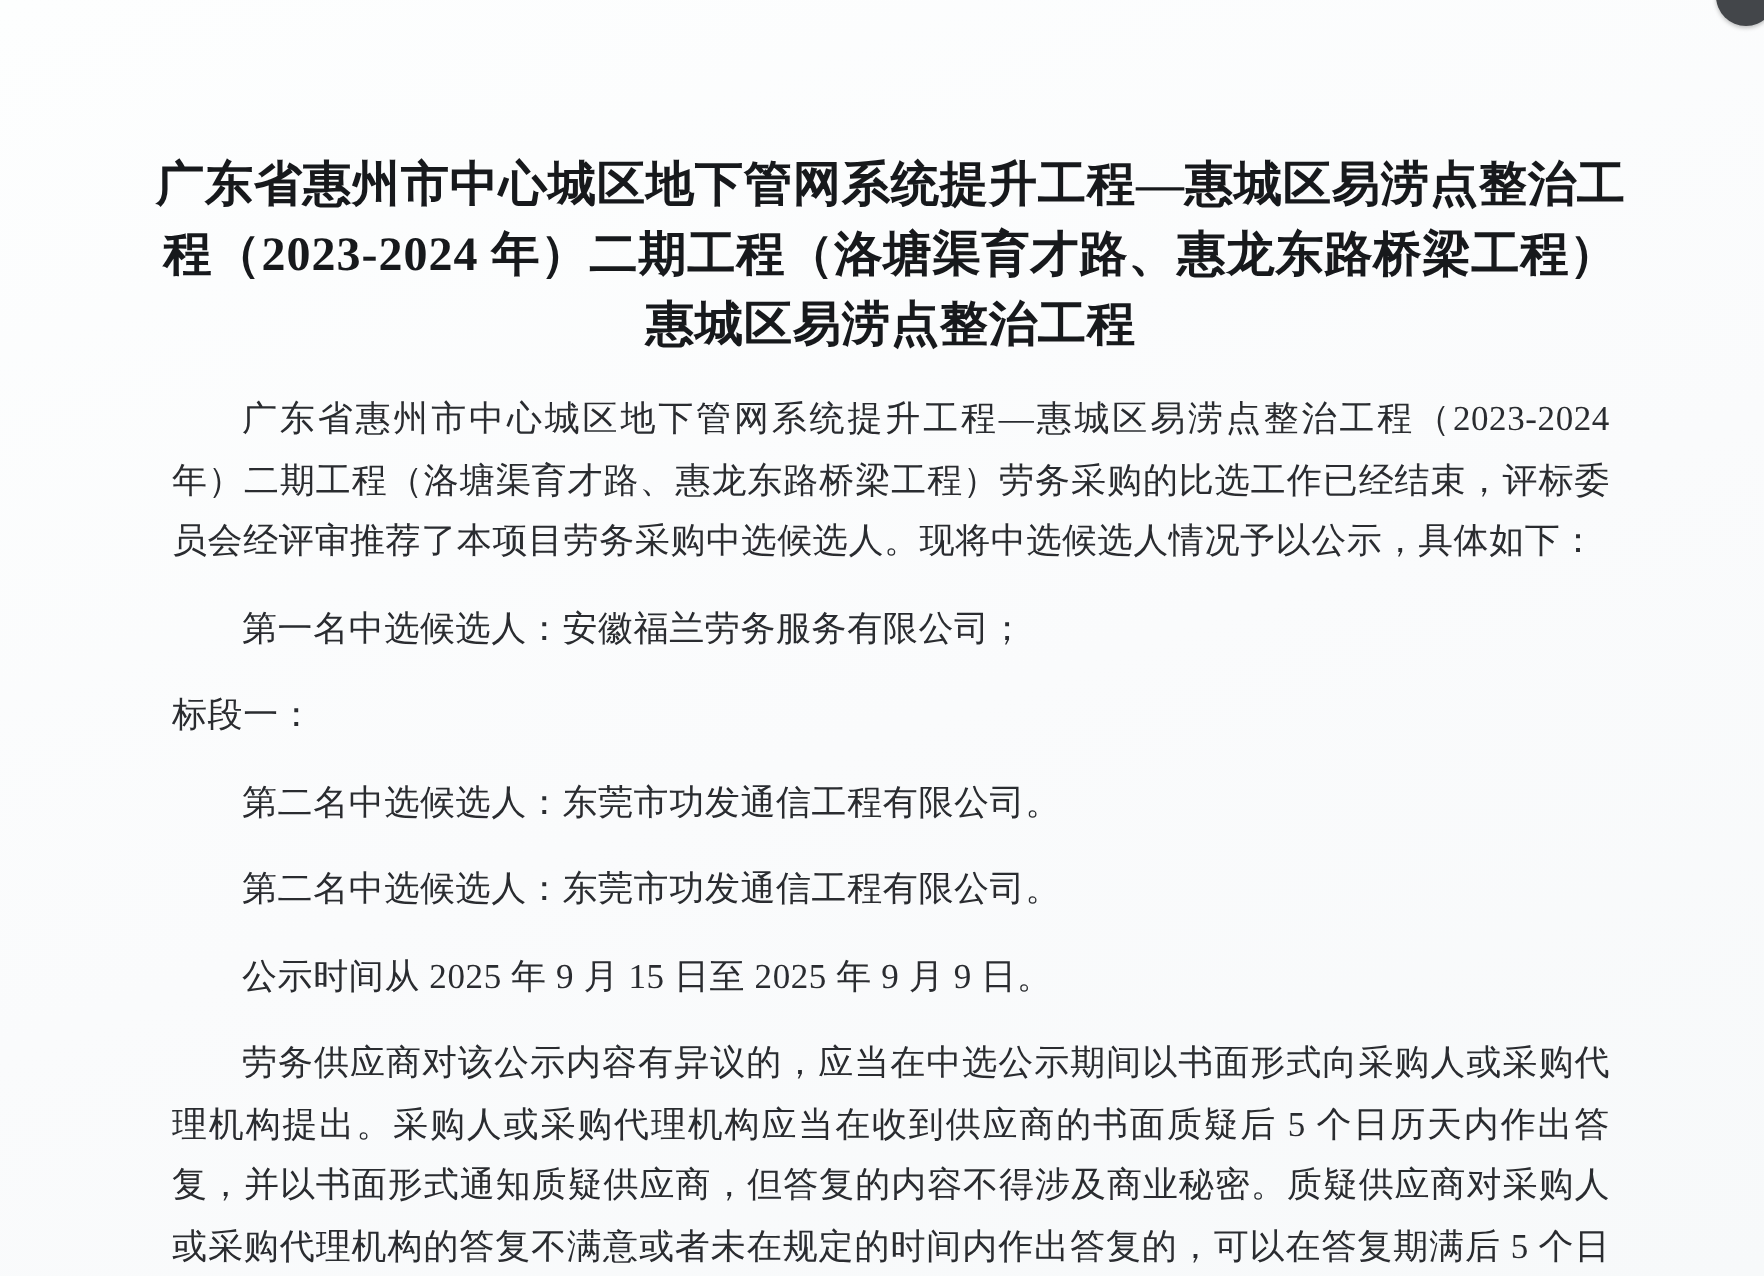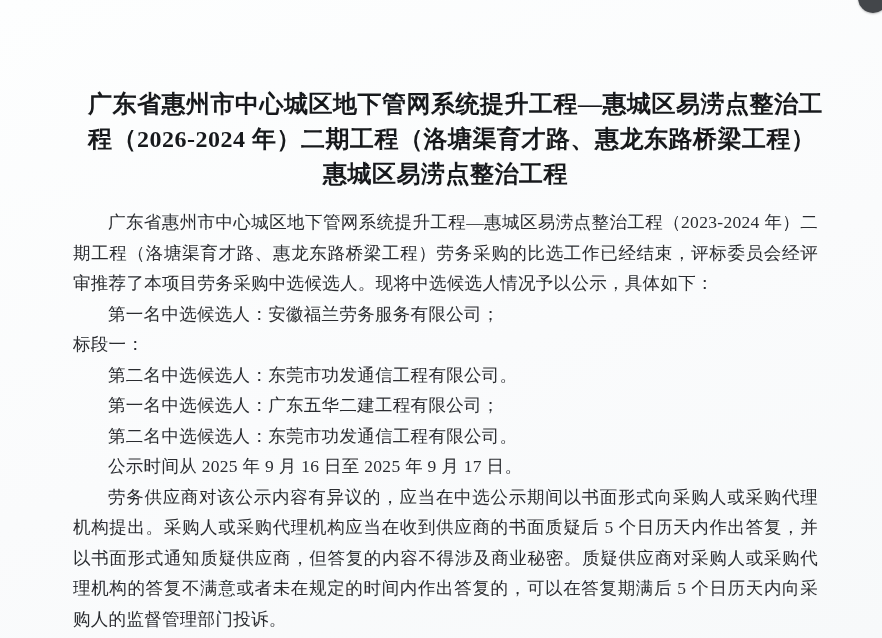--- a/index.html
+++ b/index.html
@@ -35,74 +35,73 @@
   .doc {
     position: absolute;
     top: 0;
     left: 0;
     width: 100%;
     box-sizing: border-box;
     padding: 72px 64px 0 73px;
     color: #26282c;
   }
   .title {
-    margin: 15px;
+    margin: 4px;
     font-size: 24px;
     font-weight: bold;
     color: #17191c;
     letter-spacing: 0.5px;
   }
   .title .tline {
     display: block;
     text-align: center;
     line-height: 35px;
     white-space: nowrap;
   }
   .body-text {
     margin-top: 11px;
     font-size: 17.5px;
     line-height: 30.5px;
     color: #2a2c30;
   }
   .para {
-    margin: 0;
+    margin: 13px;
     text-align: justify;
     letter-spacing: 0.3px;
   }
   .para.indent {
     text-indent: 2em;
   }
 </style>
 </head>
 <body>
 
 <div class="page">
 
   <div class="corner-btn"></div>
 
   <main class="doc">
 
     <h1 class="title">
       <span class="tline">广东省惠州市中心城区地下管网系统提升工程—惠城区易涝点整治工</span>
-      <span class="tline">程（2026-2024 年）二期工程（洛塘渠育才路、惠龙东路桥梁工程）</span>
+      <span class="tline">程（2023-2024 年）二期工程（洛塘渠育才路、惠龙东路桥梁工程）</span>
       <span class="tline">惠城区易涝点整治工程</span>
     </h1>
 
     <section class="body-text">
 
       <p class="para indent">广东省惠州市中心城区地下管网系统提升工程—惠城区易涝点整治工程（2023-2024 年）二期工程（洛塘渠育才路、惠龙东路桥梁工程）劳务采购的比选工作已经结束，评标委员会经评审推荐了本项目劳务采购中选候选人。现将中选候选人情况予以公示，具体如下：</p>
 
       <p class="para indent">第一名中选候选人：安徽福兰劳务服务有限公司；</p>
       <p class="para">标段一：</p>
       <p class="para indent">第二名中选候选人：东莞市功发通信工程有限公司。</p>
 
-      <p class="para indent">第一名中选候选人：广东五华二建工程有限公司；</p>
       <p class="para indent">第二名中选候选人：东莞市功发通信工程有限公司。</p>
 
-      <p class="para indent">公示时间从 2025 年 9 月 16 日至 2025 年 9 月 17 日。</p>
+      <p class="para indent">公示时间从 2025 年 9 月 15 日至 2025 年 9 月 9 日。</p>
 
       <p class="para indent">劳务供应商对该公示内容有异议的，应当在中选公示期间以书面形式向采购人或采购代理机构提出。采购人或采购代理机构应当在收到供应商的书面质疑后 5 个日历天内作出答复，并以书面形式通知质疑供应商，但答复的内容不得涉及商业秘密。质疑供应商对采购人或采购代理机构的答复不满意或者未在规定的时间内作出答复的，可以在答复期满后 5 个日历天内向采购人的监督管理部门投诉。</p>
 
     </section>
 
   </main>
 
 </div>
 
 </body></html>

